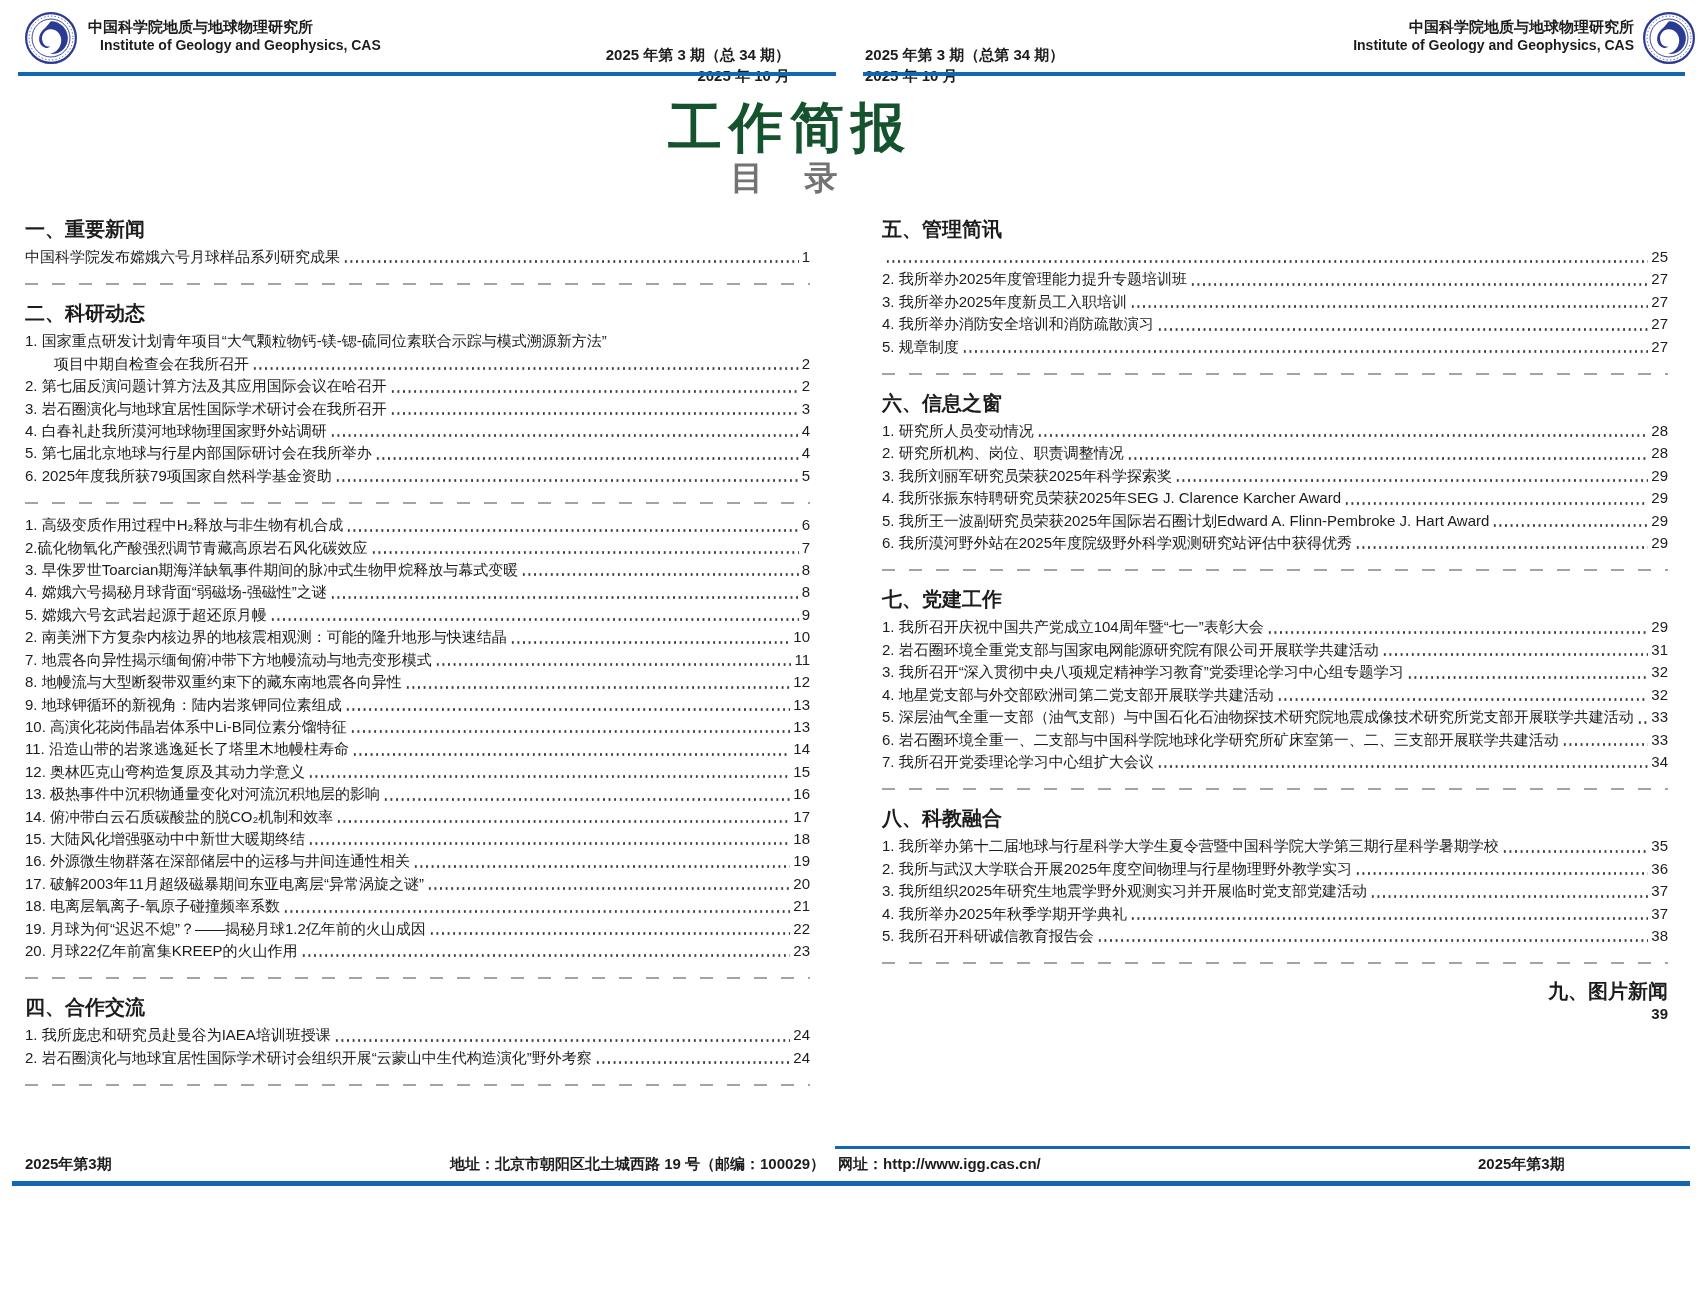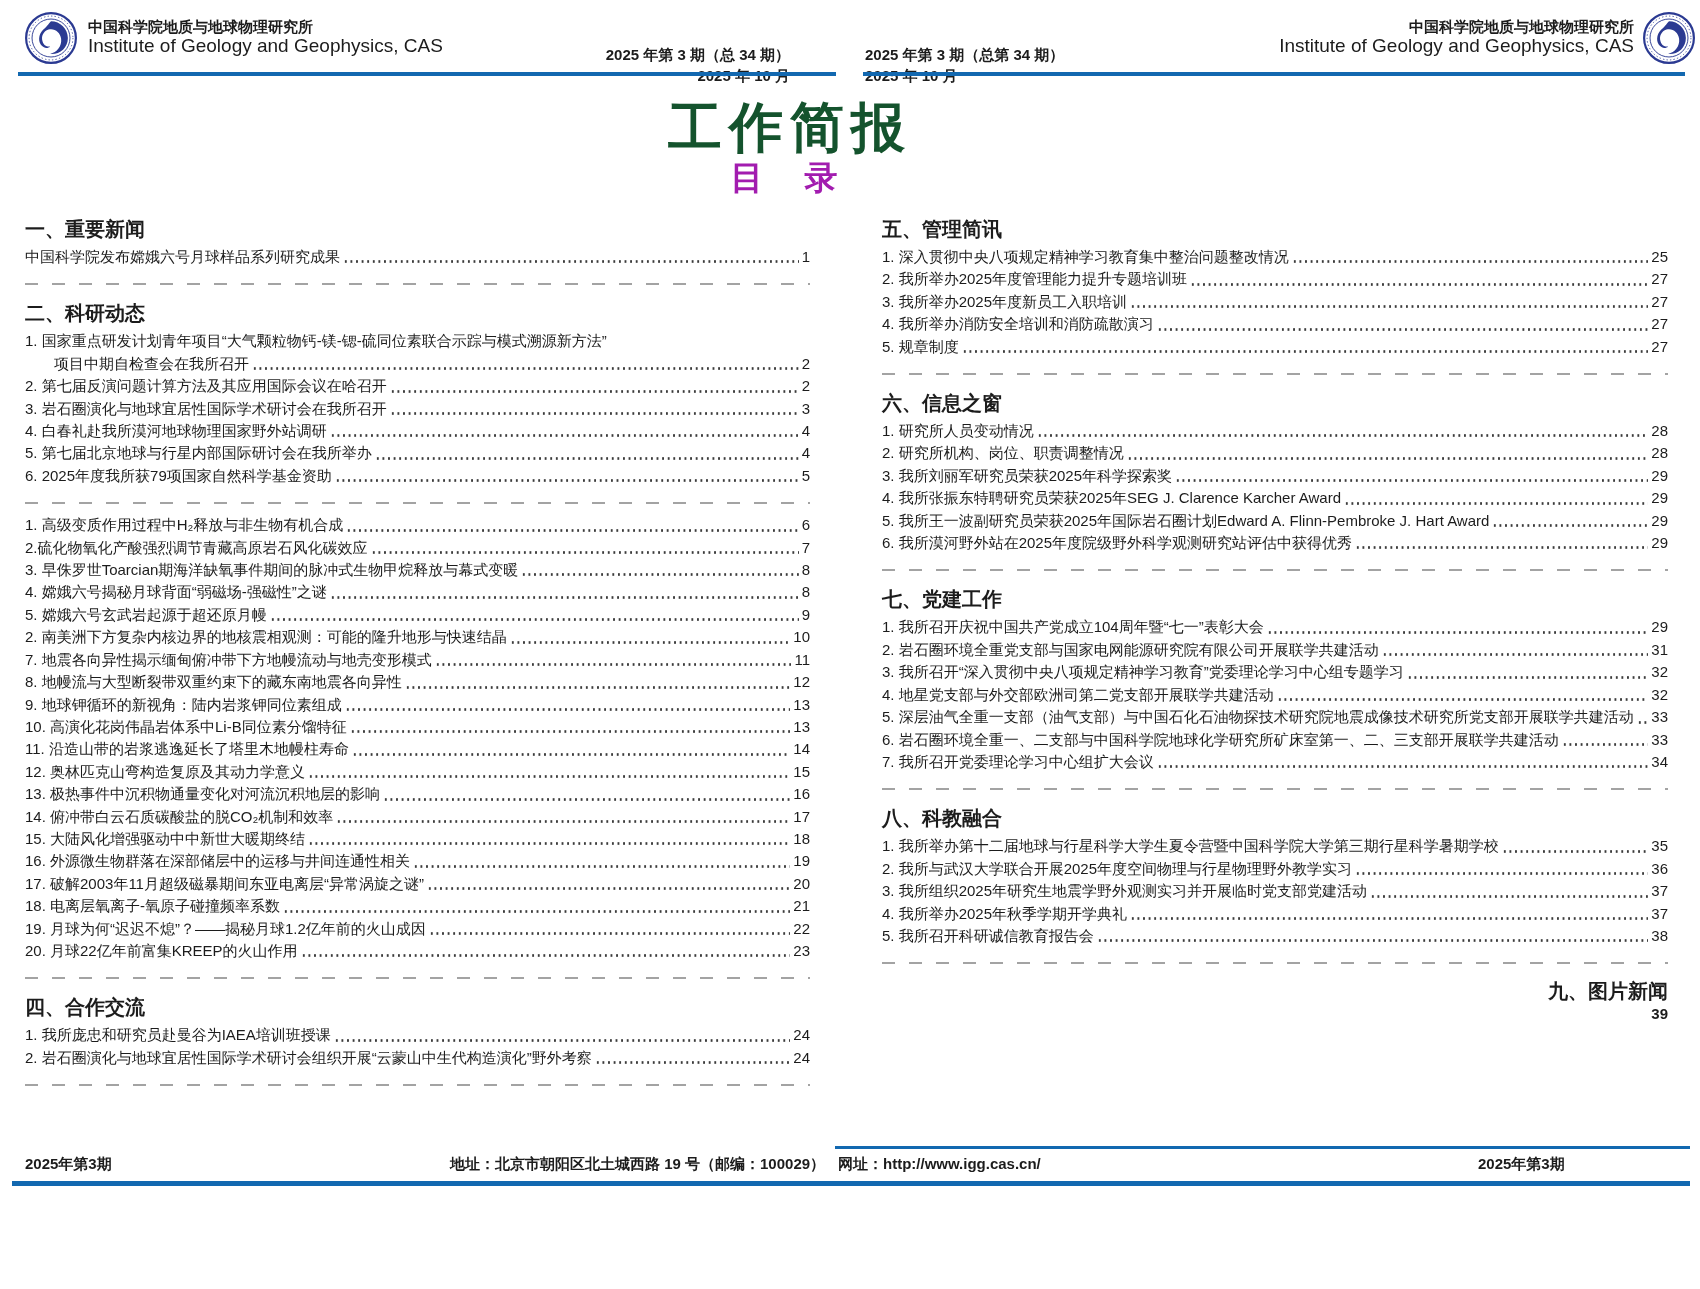--- a/index.html
+++ b/index.html
@@ -9,39 +9,39 @@
     overflow:hidden;
   }
   
   .hdr-logo{position:absolute;top:11px;width:54px;height:54px;}
   .hdr-logo.left{left:24px;}
   .hdr-logo.right{left:1642px;}
   .org-block{position:absolute;top:17px;line-height:19px;}
   .org-block.left{left:88px;text-align:left;}
   .org-block.right{left:1190px;width:444px;text-align:right;}
   .org-cn{font-size:15px;font-weight:700;}
-  .org-en{font-size:19px;font-weight:400;}
+  .org-en{font-size:14px;font-weight:700;margin-left:12px;}
   .issue-block{position:absolute;top:20px;line-height:21px;font-size:15px;font-weight:700;margin-top:24px;}
   .issue-block.left{left:480px;width:310px;text-align:right;}
   .issue-block.right{left:865px;width:330px;text-align:left;}
   .rule{position:absolute;background:#1268b0;}
   .rule.top-left{left:18px;top:72px;width:818px;height:4px;}
   .rule.top-right{left:863px;top:72px;width:822px;height:4px;}
   .rule.foot-right{left:835px;top:1146px;width:855px;height:3px;}
   .rule.foot-bottom{left:12px;top:1181px;width:1678px;height:5px;}
   
   .main-title{
     position:absolute;left:0;top:92px;width:1580px;text-align:center;
     font-family:"DejaVu Serif","Liberation Serif",serif;
     font-size:54px;font-weight:700;color:#14532d;letter-spacing:7px;
   }
   .toc-title{
     position:absolute;left:0;top:156px;width:1572px;text-align:center;
     font-family:"DejaVu Serif","Liberation Serif",serif;
-    font-size:33px;font-weight:700;color:#a21caf;letter-spacing:4px;
+    font-size:33px;font-weight:700;color:#737373;letter-spacing:4px;
   }
   
   .toc-col{position:absolute;top:201px;}
   .toc-col.left{left:25px;width:785px;}
   .toc-col.right{left:882px;width:786px;}
   .sec-head{font-size:20px;font-weight:700;margin:16px 0 5px;line-height:24px;}
   .row{display:flex;align-items:flex-end;line-height:22.4px;font-size:15px;}
   .row .t{white-space:nowrap;overflow:hidden;}
   .row .dots{flex:1;min-width:6px;position:relative;margin:0 3px;}
   .row .dots::after{
@@ -264,21 +264,20 @@
         <span class="dots"></span>
         <span class="pg">24</span>
       </div>
     </div>
     <div class="divider"></div>
   </div>
 <div class="toc-col right" id="col-right">
     <div class="toc-section">
       <div class="sec-head">五、管理简讯</div>
       <div class="row">
-        <span class="t">1. 深入贯彻中央八项规定精神学习教育集中整治问题整改情况</span>
         <span class="dots"></span>
         <span class="pg">25</span>
       </div>
       <div class="row">
         <span class="t">2. 我所举办2025年度管理能力提升专题培训班</span>
         <span class="dots"></span>
         <span class="pg">27</span>
       </div>
       <div class="row">
         <span class="t">3. 我所举办2025年度新员工入职培训</span>

